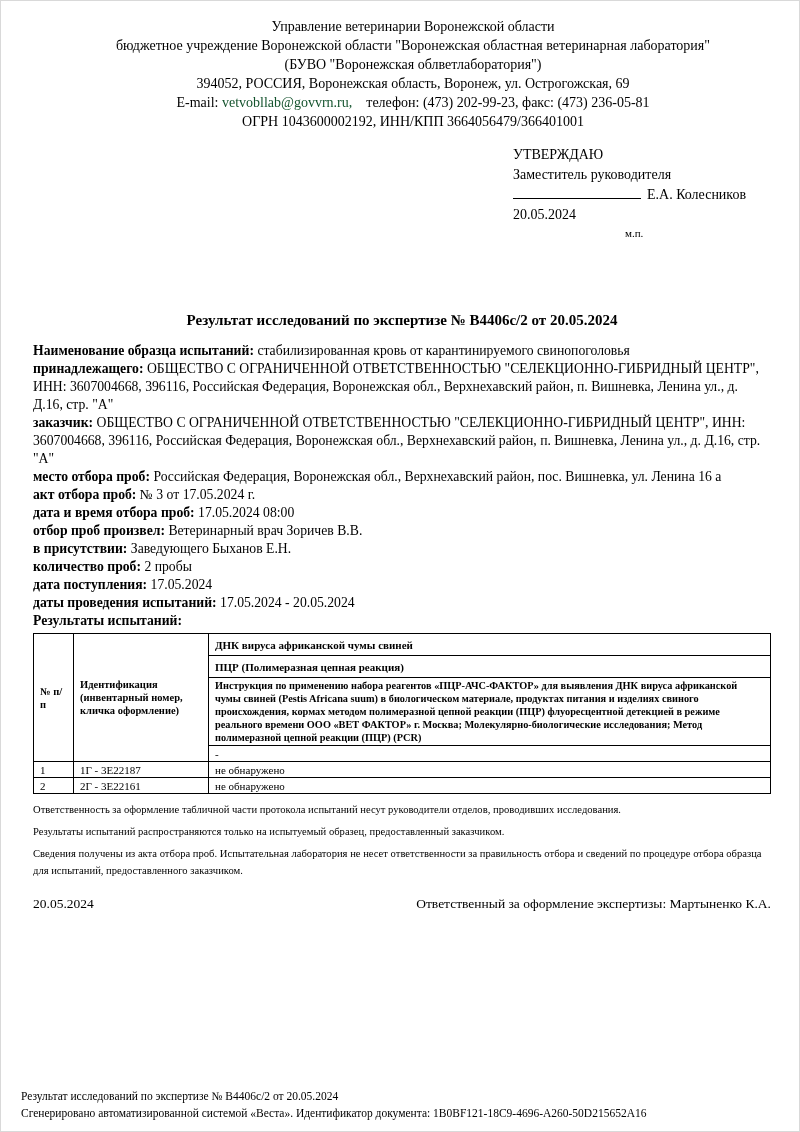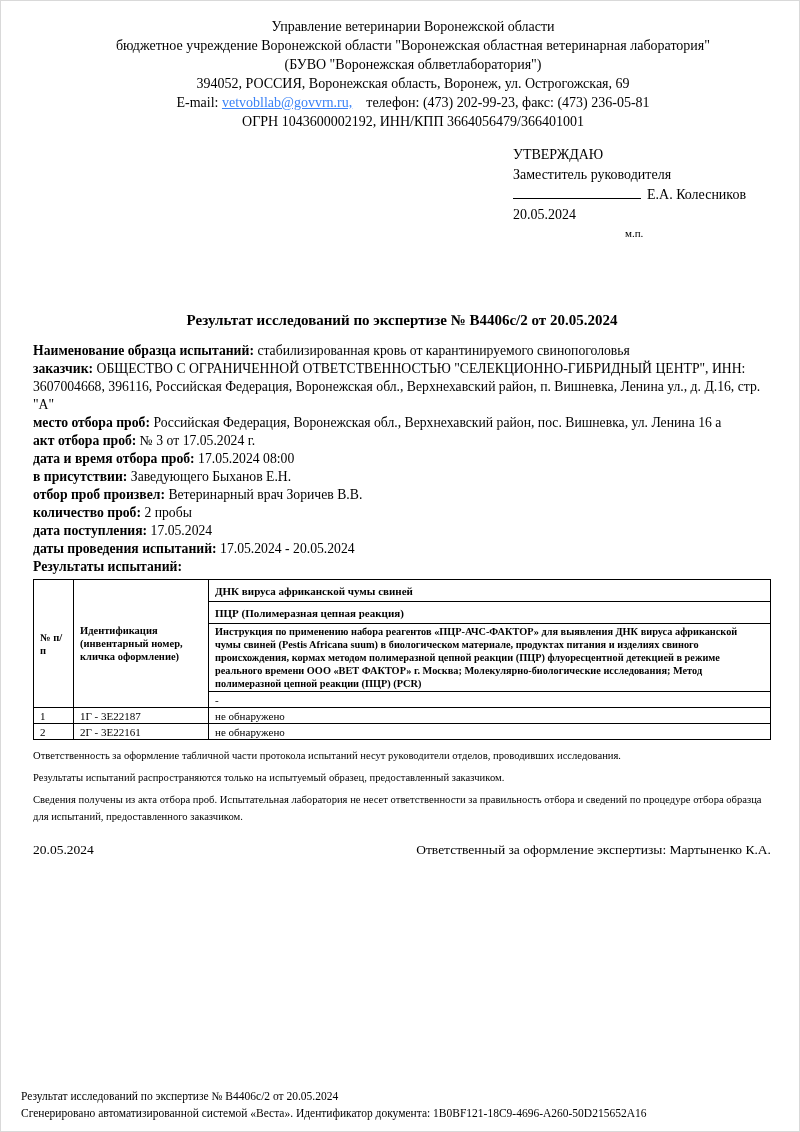--- a/index.html
+++ b/index.html
@@ -9,21 +9,21 @@
     width:800px; height:1132px;
     background:#ffffff;
     color:#000;
     font-family:"Liberation Serif", "DejaVu Serif", serif;
     border:1px solid #d9d9d9;
     overflow:hidden;
   }
   
   .org-header { padding-top:16px; text-align:center; font-size:14px; line-height:19px; }
   .org-header .line { white-space:nowrap;padding-left:26px; }
-  .email-link { color:#3b82f6; text-decoration:underline; cursor:pointer; }
+  .email-link { color:#14532d; cursor:pointer; }
   .email-sep { display:inline-block; width:14px; }
   
   .approval { position:absolute; left:512px; top:144px; font-size:14px; line-height:19px; }
   .approval .row { margin-bottom:1px; }
   .sig-line { display:inline-block; width:128px; border-bottom:1px solid #000; height:14px; vertical-align:baseline; }
   .sig-name { padding-left:6px; }
   .stamp { position:absolute; left:624px; top:226px; font-size:11px; }
   
   .doc-body { position:absolute; left:32px; top:311px; width:738px; }
   .doc-title { text-align:center; font-weight:bold; font-size:15px; margin-bottom:13px; }
@@ -70,26 +70,27 @@
       <span class="sig-line"></span><span class="sig-name">Е.А. Колесников</span>
     </div>
     <div class="row">20.05.2024</div>
   </div>
   <div class="stamp">м.п.</div>
 
   <div class="doc-body">
     <div class="doc-title">Результат исследований по экспертизе № В4406с/2 от 20.05.2024</div>
 
     <div class="field"><b>Наименование образца испытаний:</b> <span>стабилизированная кровь от карантинируемого свинопоголовья</span></div>
+    <div class="field"><b>принадлежащего:</b> <span>ОБЩЕСТВО С ОГРАНИЧЕННОЙ ОТВЕТСТВЕННОСТЬЮ "СЕЛЕКЦИОННО-ГИБРИДНЫЙ ЦЕНТР", ИНН: 3607004668, 396116, Российская Федерация, Воронежская обл., Верхнехавский район, п. Вишневка, Ленина ул., д. Д.16, стр. "А"</span></div>
     <div class="field"><b>заказчик:</b> <span>ОБЩЕСТВО С ОГРАНИЧЕННОЙ ОТВЕТСТВЕННОСТЬЮ "СЕЛЕКЦИОННО-ГИБРИДНЫЙ ЦЕНТР", ИНН: 3607004668, 396116, Российская Федерация, Воронежская обл., Верхнехавский район, п. Вишневка, Ленина ул., д. Д.16, стр. "А"</span></div>
     <div class="field"><b>место отбора проб:</b> <span>Российская Федерация, Воронежская обл., Верхнехавский район, пос. Вишневка, ул. Ленина 16 а</span></div>
     <div class="field"><b>акт отбора проб:</b> <span>№ 3 от 17.05.2024 г.</span></div>
     <div class="field"><b>дата и время отбора проб:</b> <span>17.05.2024 08:00</span></div>
+    <div class="field"><b>отбор проб произвел:</b> <span>Ветеринарный врач Зоричев В.В.</span></div>
     <div class="field"><b>в присутствии:</b> <span>Заведующего Быханов Е.Н.</span></div>
-    <div class="field"><b>отбор проб произвел:</b> <span>Ветеринарный врач Зоричев В.В.</span></div>
     <div class="field"><b>количество проб:</b> <span>2 пробы</span></div>
     <div class="field"><b>дата поступления:</b> <span>17.05.2024</span></div>
     <div class="field"><b>даты проведения испытаний:</b> <span>17.05.2024 - 20.05.2024</span></div>
     <div class="field"><b>Результаты испытаний:</b></div>
 
     <table class="results">
       <tbody>
         <tr>
           <td class="c-num" rowspan="4">№ п/п</td>
           <td class="c-id" rowspan="4">Идентификация (инвентарный номер, кличка оформление)</td>

